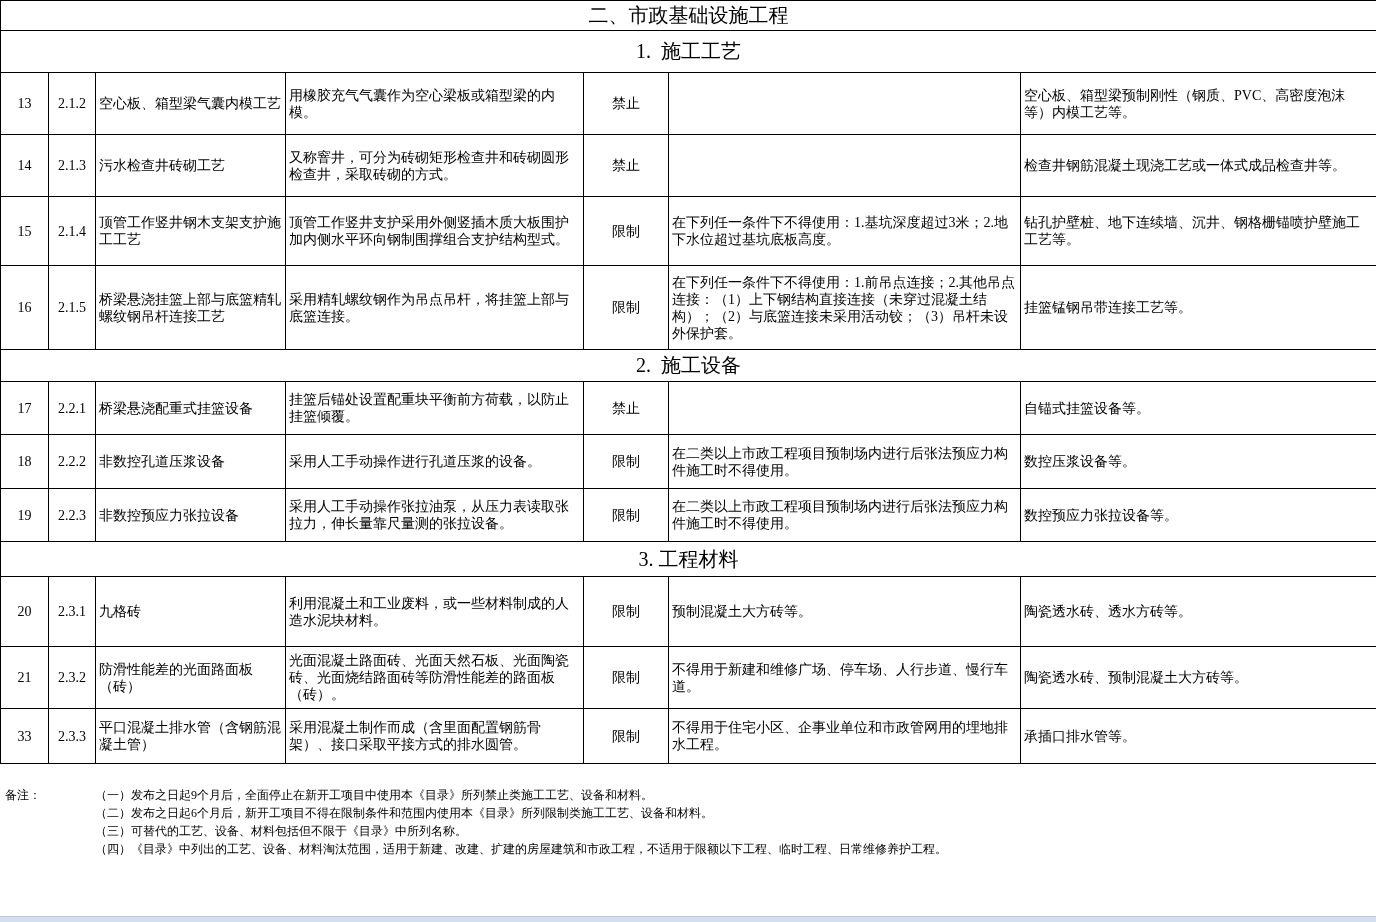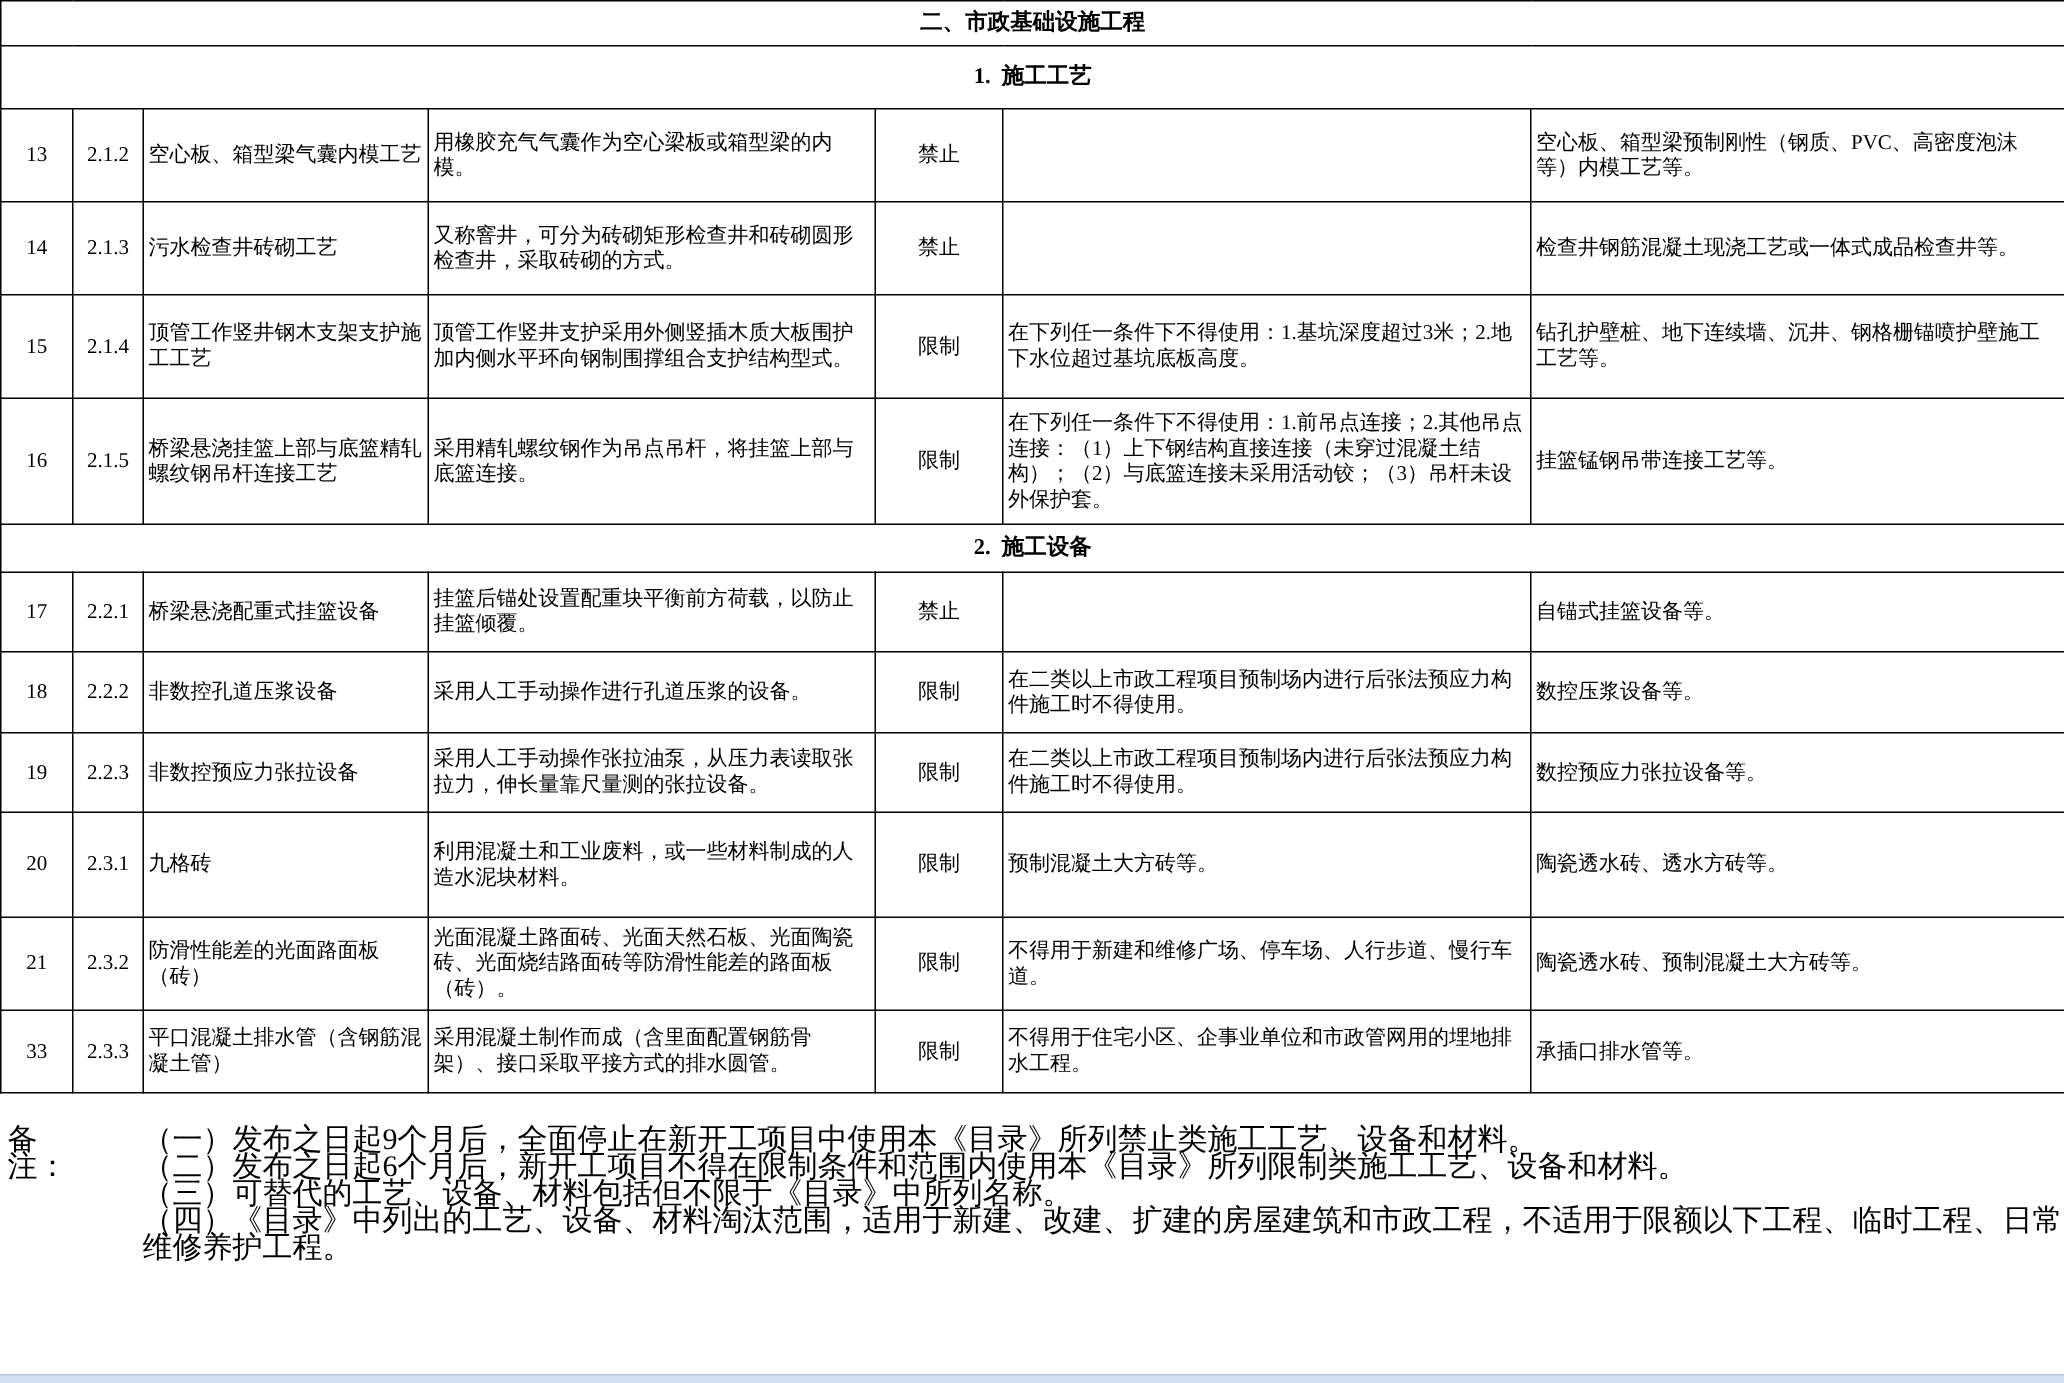--- a/index.html
+++ b/index.html
@@ -9,28 +9,28 @@
     position:relative;overflow:hidden;
   }
   table{border-collapse:collapse;width:1376px;table-layout:fixed;}
   td{
     border:1px solid #000;
     font-size:14px;line-height:17px;
     padding:1px 3px;vertical-align:middle;overflow:hidden;
     word-break:break-all;
   }
   td.title-cell, td.section-header{
-    font-weight:bold;font-size:15px;text-align:center;white-space:pre;
+    font-weight:normal;font-size:20px;text-align:center;white-space:pre;
     padding:2px 0;
   }
   td.c-center{text-align:center;padding:1px 0;}
   td.c-left{text-align:left;}
   .notes{
     display:flex;align-items:flex-start;
-    margin-top:22px;font-size:20px;line-height:18px;
+    margin-top:22px;font-size:12px;line-height:18px;
   }
   .notes-label{flex:none;width:57px;padding-left:5px;}
   .notes-items{flex:1;margin-left:33px;}
   .note-item{white-space:normal;}
   .bottom-strip{
     position:absolute;left:0;bottom:0;width:1376px;height:5px;
     border-top:1px solid #b9c8dc;
   }
 </style>
 </head>
@@ -112,20 +112,23 @@
       </tr>
       <tr style="height: 53px;">
         <td class="c-center">19</td>
         <td class="c-center">2.2.3</td>
         <td class="c-left">非数控预应力张拉设备</td>
         <td class="c-left">采用人工手动操作张拉油泵，从压力表读取张拉力，伸长量靠尺量测的张拉设备。</td>
         <td class="c-center">限制</td>
         <td class="c-left">在二类以上市政工程项目预制场内进行后张法预应力构件施工时不得使用。</td>
         <td class="c-left">数控预应力张拉设备等。</td>
       </tr>
+      <tr style="height: 35px;">
+        <td colspan="7" class="section-header">3. 工程材料</td>
+      </tr>
       <tr style="height: 70px;">
         <td class="c-center">20</td>
         <td class="c-center">2.3.1</td>
         <td class="c-left">九格砖</td>
         <td class="c-left">利用混凝土和工业废料，或一些材料制成的人造水泥块材料。</td>
         <td class="c-center">限制</td>
         <td class="c-left">预制混凝土大方砖等。</td>
         <td class="c-left">陶瓷透水砖、透水方砖等。</td>
       </tr>
       <tr style="height: 62px;">

